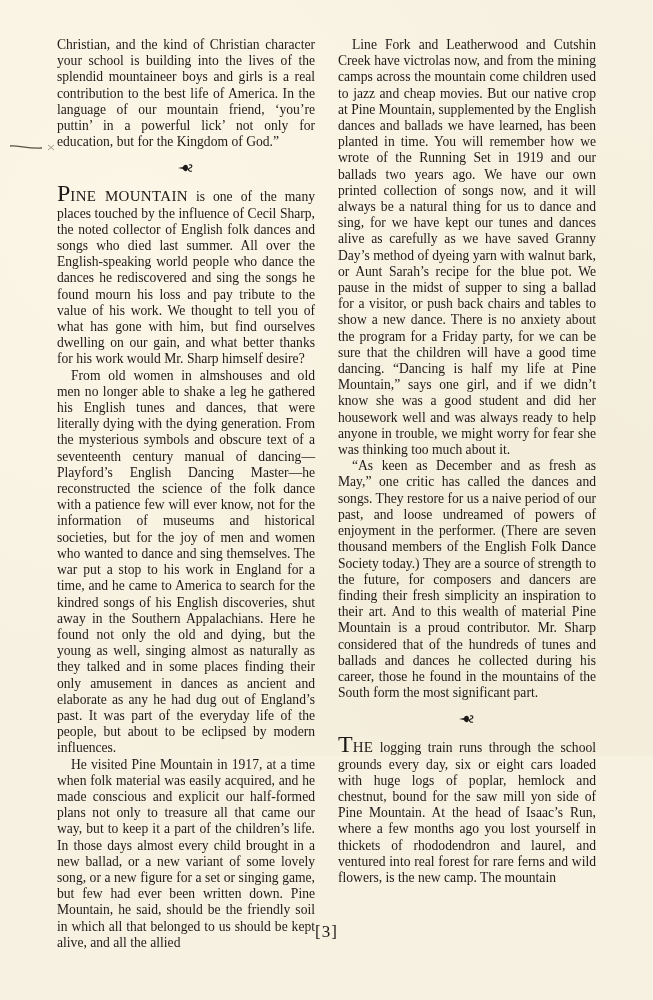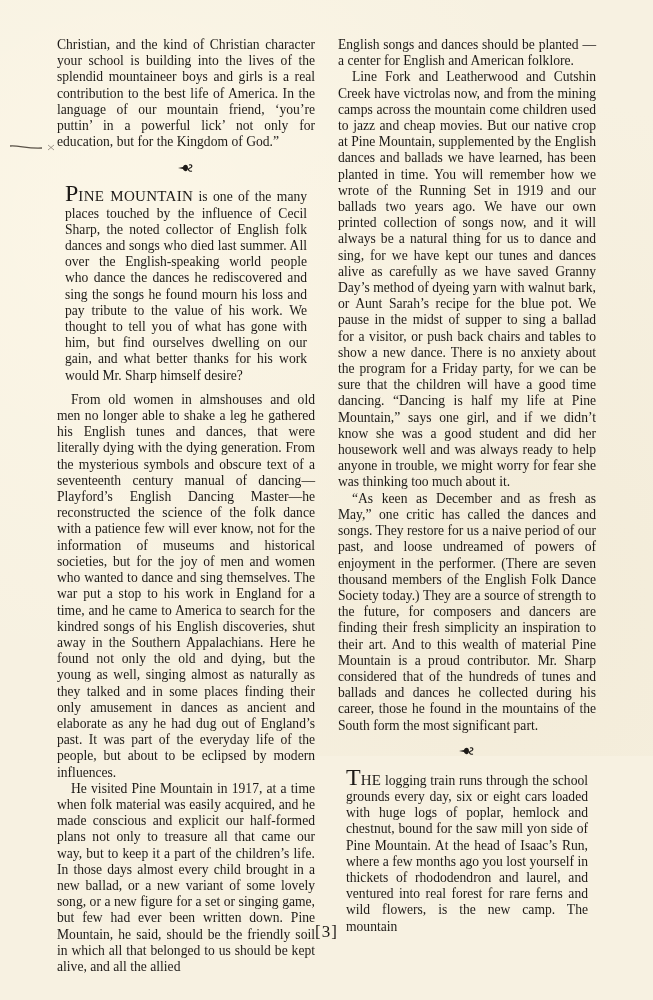--- a/index.html
+++ b/index.html
@@ -34,21 +34,21 @@
     hyphens: none;
   }
   .col-left { left: 57px; }
   .col-right { left: 338px; }
   .para {
     margin: 0;
     text-indent: 14px;
   }
   .para.noindent { text-indent: 0; }
   .dropcap-para {
-    margin: 8px;
+    margin: 0;
     text-indent: 0;
   }
   .dropcap {
     font-size: 24px;
     line-height: 16px;
     letter-spacing: 0;
   }
   .smallcaps {
     font-size: 15px;
     letter-spacing: 0.3px;
@@ -98,21 +98,20 @@
     </div>
 
     <p class="dropcap-para"><span class="dropcap">P</span><span class="smallcaps">INE MOUNTAIN</span><span> is one of the many places touched by the influence of Cecil Sharp, the noted collector of English folk dances and songs who died last summer. All over the English-speaking world people who dance the dances he rediscovered and sing the songs he found mourn his loss and pay tribute to the value of his work. We thought to tell you of what has gone with him, but find ourselves dwelling on our gain, and what better thanks for his work would Mr. Sharp himself desire?</span></p>
 
     <p class="para">From old women in almshouses and old men no longer able to shake a leg he gathered his English tunes and dances, that were literally dying with the dying generation. From the mysterious symbols and obscure text of a seventeenth century manual of dancing—Playford’s English Dancing Master—he reconstructed the science of the folk dance with a patience few will ever know, not for the information of museums and historical societies, but for the joy of men and women who wanted to dance and sing themselves. The war put a stop to his work in England for a time, and he came to America to search for the kindred songs of his English discoveries, shut away in the Southern Appalachians. Here he found not only the old and dying, but the young as well, singing almost as naturally as they talked and in some places finding their only amusement in dances as ancient and elaborate as any he had dug out of England’s past. It was part of the everyday life of the people, but about to be eclipsed by modern influences.</p>
 
     <p class="para">He visited Pine Mountain in 1917, at a time when folk material was easily acquired, and he made conscious and explicit our half-formed plans not only to treasure all that came our way, but to keep it a part of the children’s life. In those days almost every child brought in a new ballad, or a new variant of some lovely song, or a new figure for a set or singing game, but few had ever been written down. Pine Mountain, he said, should be the friendly soil in which all that belonged to us should be kept alive, and all the allied</p>
   </div>
 
   <div class="column col-right">
-    <p class="para noindent">English songs and dances should be planted —a center for English and American folklore.</p>
 
     <p class="para">Line Fork and Leatherwood and Cutshin Creek have victrolas now, and from the mining camps across the mountain come children used to jazz and cheap movies. But our native crop at Pine Mountain, supplemented by the English dances and ballads we have learned, has been planted in time. You will remember how we wrote of the Running Set in 1919 and our ballads two years ago. We have our own printed collection of songs now, and it will always be a natural thing for us to dance and sing, for we have kept our tunes and dances alive as carefully as we have saved Granny Day’s method of dyeing yarn with walnut bark, or Aunt Sarah’s recipe for the blue pot. We pause in the midst of supper to sing a ballad for a visitor, or push back chairs and tables to show a new dance. There is no anxiety about the program for a Friday party, for we can be sure that the children will have a good time dancing. “Dancing is half my life at Pine Mountain,” says one girl, and if we didn’t know she was a good student and did her housework well and was always ready to help anyone in trouble, we might worry for fear she was thinking too much about it.</p>
 
     <p class="para">“As keen as December and as fresh as May,” one critic has called the dances and songs. They restore for us a naive period of our past, and loose undreamed of powers of enjoyment in the performer. (There are seven thousand members of the English Folk Dance Society today.) They are a source of strength to the future, for composers and dancers are finding their fresh simplicity an inspiration to their art. And to this wealth of material Pine Mountain is a proud contributor. Mr. Sharp considered that of the hundreds of tunes and ballads and dances he collected during his career, those he found in the mountains of the South form the most significant part.</p>
 
     <div class="ornament">
       <svg width="18" height="10" viewBox="0 0 18 10">
         <path d="M1 5 L6 4 C7 1, 11 1, 11 5 C11 9, 7 9, 6 6 Z" fill="#1d1a17"></path>
         <path d="M12 2 C15 1, 16 4, 13 5 C10 6, 12 9, 15 8" stroke="#1d1a17" stroke-width="1.2" fill="none"></path>
       </svg>

